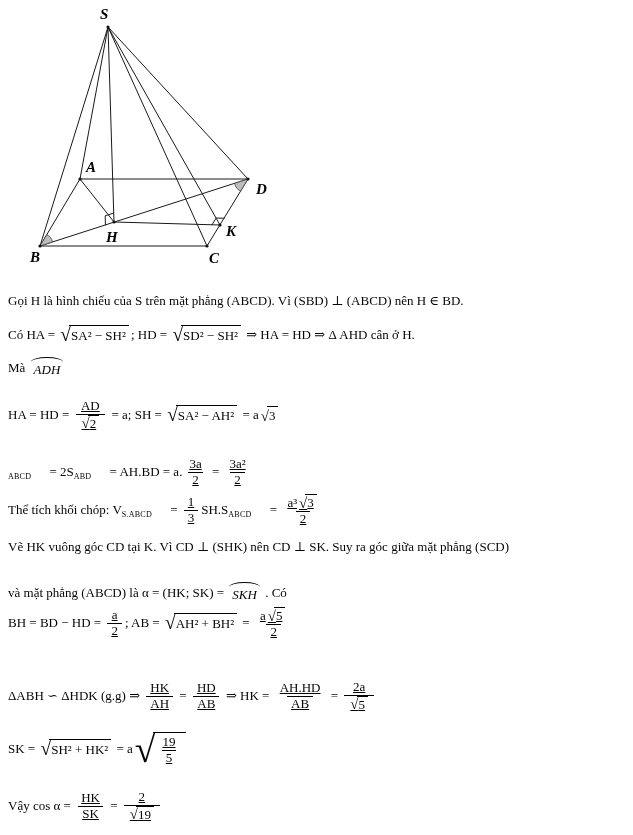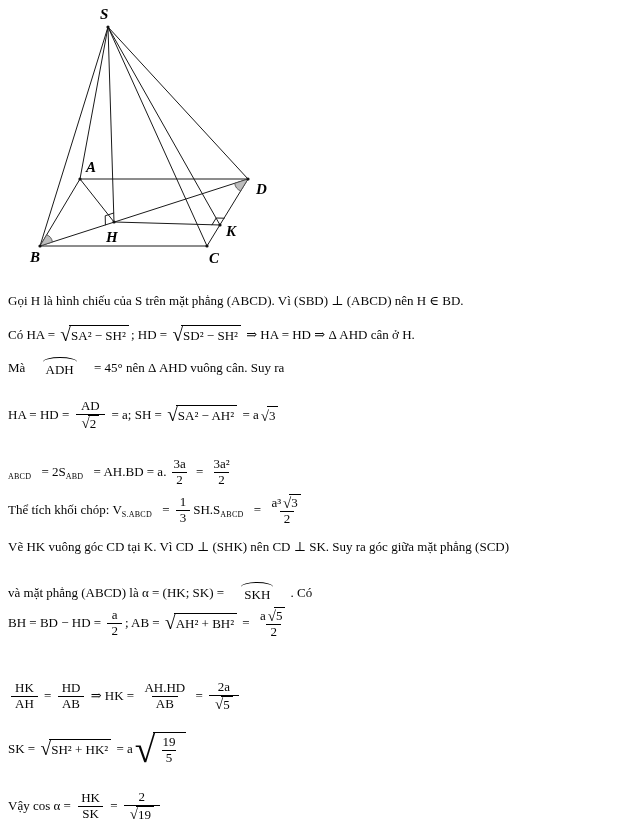--- a/index.html
+++ b/index.html
@@ -13,34 +13,34 @@
   .figlabel {
     font-family:"Liberation Serif","DejaVu Serif",serif;
     font-size:15px; font-weight:bold; font-style:italic; fill:#000;
   }
   .line {
     position:absolute; left:8px; display:flex; align-items:center;
     font-size:13px; white-space:pre; color:#050505;
   }
   .tk { white-space:pre; }
   
-  .frac { display:inline-flex; flex-direction:column; align-items:center; margin:0 3px; line-height:1.12; text-align:center; }
+  .frac { display:inline-flex; flex-direction:column; align-items:center; margin:0 3px; line-height:1.12; text-align:center;text-decoration:underline; }
   .frac .num { padding:0 4px; display:inline-flex; align-items:flex-end; justify-content:center; }
   .frac .den { border-top:1px solid #000; padding:0 4px; display:inline-flex; align-items:flex-start; justify-content:center; }
   
   .sqrt { display:inline-flex; align-items:stretch; margin:0 2px; }
   .rad  { display:inline-flex; align-items:flex-end; font-size:1.5em; line-height:1; margin-right:-2px; }
   .vinc { display:inline-flex; align-items:center; border-top:1.4px solid #000; padding:1px 3px 0 2px; white-space:pre; }
   .sqrt.sm .rad { font-size:1.15em; }
   .sqrt.tall .rad { font-size:2.9em; line-height:0.92; }
   .sqrt.tall .vinc { padding:2px 4px 0 2px; }
   
-  .sb { font-size:0.62em; position:relative; top:0.5em; margin-right:7px; letter-spacing:0.2px; }
-  
-  .overarc { position:relative; margin:0 14px; padding:3px 3px 0 3px; }
+  .sb { font-size:0.62em; position:relative; top:0.5em; margin-right:15px; letter-spacing:0.2px; }
+  
+  .overarc { position:relative; margin:0 2px; padding:3px 3px 0 3px;font-style:italic; }
   .overarc::before {
     content:""; position:absolute; top:-2px; left:0; right:0; height:9px;
     border-top:1.5px solid #000; border-radius:100% 100% 0 0;
   }
 </style>
 </head>
 <body>
 
 <div class="page">
 
@@ -80,21 +80,20 @@
     <span class="tk">Có HA = </span>
     <span class="sqrt"><span class="rad">√</span><span class="vinc">SA² − SH²</span></span>
     <span class="tk">; HD = </span>
     <span class="sqrt"><span class="rad">√</span><span class="vinc">SD² − SH²</span></span>
     <span class="tk"> ⇒ HA = HD ⇒ Δ AHD cân ở H.</span>
   </div>
 
   <div class="line" style="top:354px;height:28px">
     <span class="tk">Mà </span>
     <span class="overarc">ADH</span>
-    <span class="tk"> = 45° nên Δ AHD vuông cân. Suy ra</span>
   </div>
 
   <div class="line" style="top:391px;height:48px">
     <span class="tk">HA = HD = </span>
     <span class="frac">
       <span class="num">AD</span>
       <span class="den"><span class="sqrt sm"><span class="rad">√</span><span class="vinc">2</span></span></span>
     </span>
     <span class="tk"> = a; SH = </span>
     <span class="sqrt"><span class="rad">√</span><span class="vinc">SA² − AH²</span></span>
@@ -151,20 +150,21 @@
     <span class="tk">; AB = </span>
     <span class="sqrt"><span class="rad">√</span><span class="vinc">AH² + BH²</span></span>
     <span class="tk"> = </span>
     <span class="frac">
       <span class="num"><span class="tk">a</span><span class="sqrt sm"><span class="rad">√</span><span class="vinc">5</span></span></span>
       <span class="den">2</span>
     </span>
   </div>
 
   <div class="line" style="top:674px;height:44px">
+    <span class="tk">ΔABH ∽ ΔHDK (g.g) ⇒ </span>
     <span class="frac">
       <span class="num">HK</span>
       <span class="den">AH</span>
     </span>
     <span class="tk"> = </span>
     <span class="frac">
       <span class="num">HD</span>
       <span class="den">AB</span>
     </span>
     <span class="tk"> ⇒ HK = </span>

